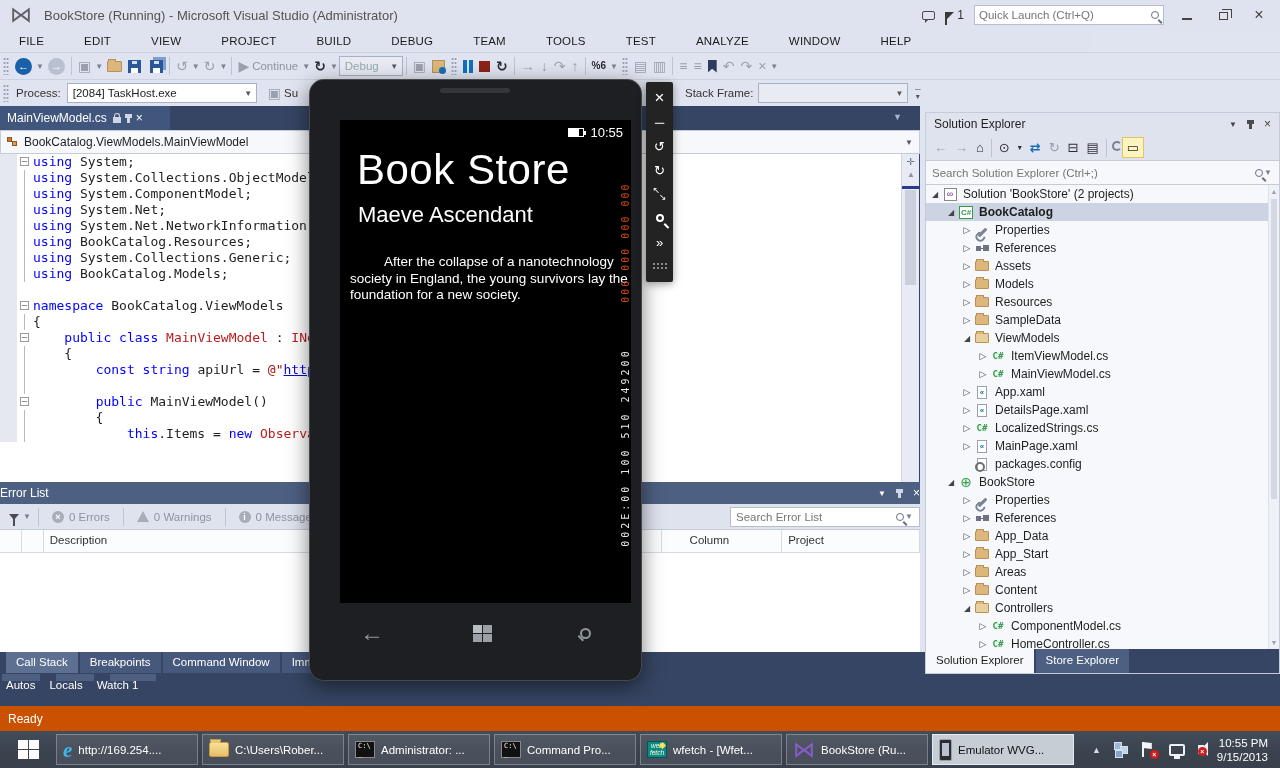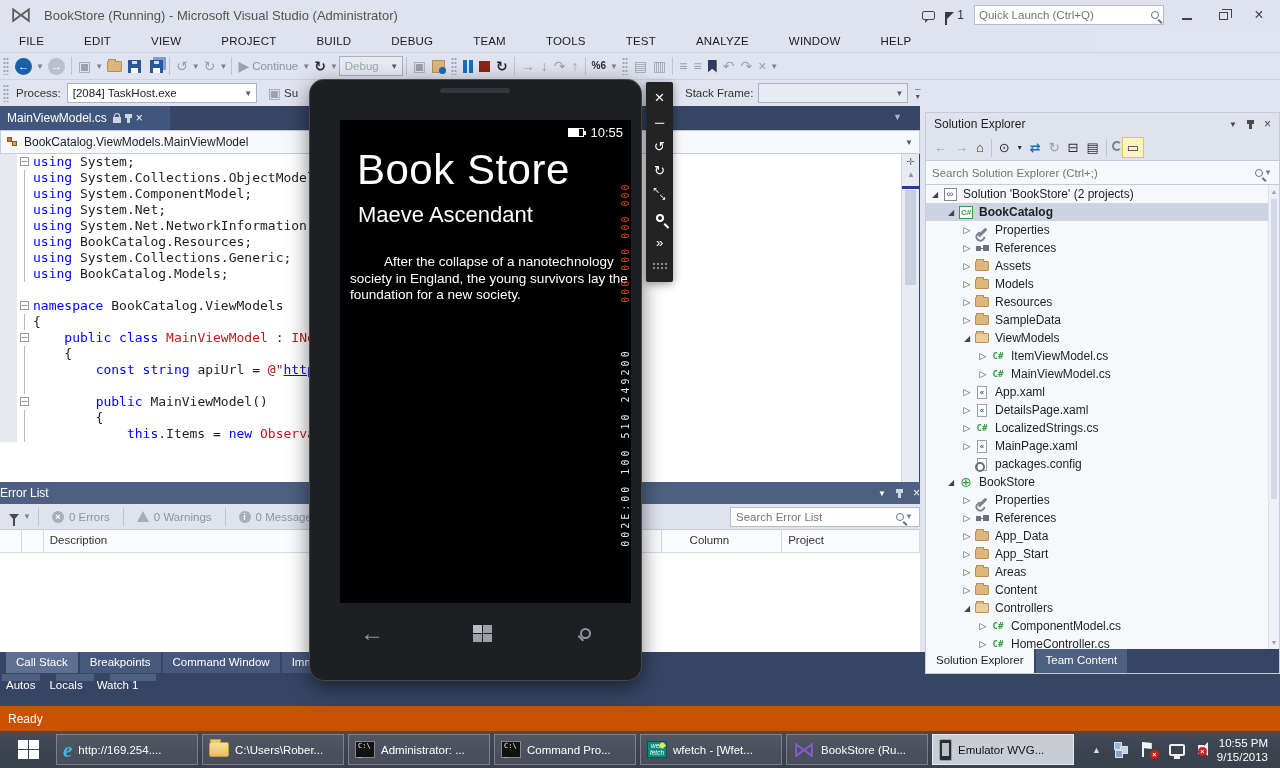--- a/index.html
+++ b/index.html
@@ -712,21 +712,21 @@
         <span class="tlabel">HomeController.cs</span>
       </div>
       <div id="se-scroll">
         <div style="margin-top:3px;">▲</div>
         <div style="position:absolute;bottom:3px;left:0;right:0;">▼</div>
         <div style="position:absolute;left:2px;top:14px;width:6px;height:300px;background:#d3d8e4;"></div>
       </div>
     </div>
   <div id="se-tabs">
       <span class="se-tab active">Solution Explorer</span>
-      <span class="se-tab idle">Team Content</span>
+      <span class="se-tab idle">Store Explorer</span>
     </div>
 </div>
 <div class="abs" id="se-scrollwrap" style="left:1266px;top:300px;"></div>
 
 <div class="abs" id="emu">
   <div id="emu-speaker"></div>
   <div id="emu-screen">
     <div id="emu-status">
       <span class="battery-i"></span>
       <span>10:55</span>

